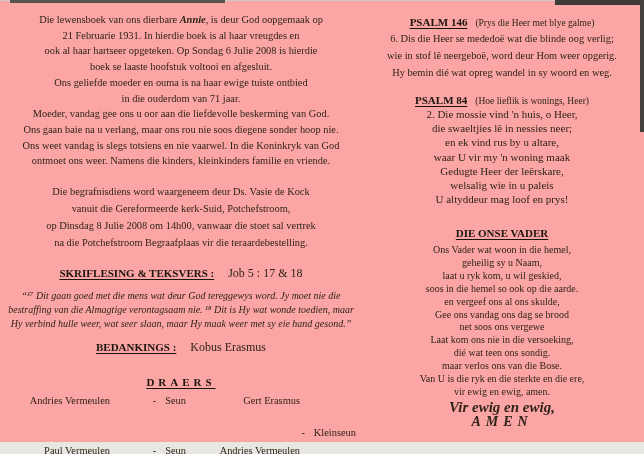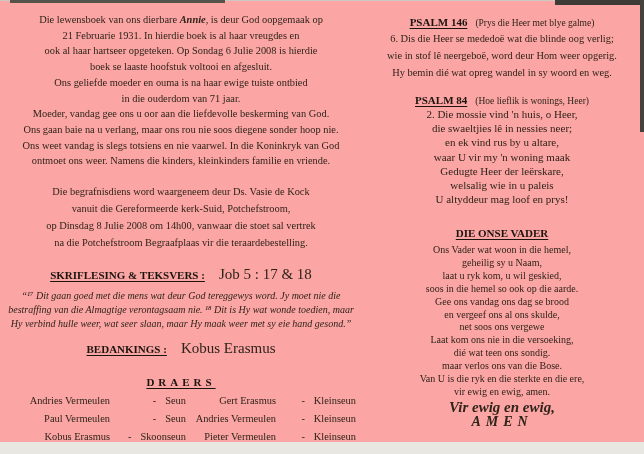--- a/index.html
+++ b/index.html
@@ -22,39 +22,39 @@
   #eulogy { top:12px; font-size:10.4px; line-height:15.7px; }
   #funeral { top:183px; font-size:10.4px; line-height:17px; }
   #scripture-head { top:266px; font-size:10.8px; }
   #quote { top:289px; font-size:10px; line-height:14px; font-style:italic; }
   #bedankings { top:340px; font-size:10.8px; }
   #draers-head { top:376px; font-size:11px; }
   #draers-table { top:395px; left:8px; width:348px; text-align:right; font-size:10.4px; }
   .dr-row { display:flex; margin-bottom:7px; }
   .dr-name1 { width:96px; padding-left:6px; }
   .dr-rel1 { width:76px; }
-  .dr-name2 { width:90px; }
-  .dr-rel2 { flex:1; }
+  .dr-name2 { width:90px;margin-left:24px; }
+  .dr-rel2 { flex:1;margin-top:32px; }
   .dash { display:inline-block; margin-right:9px; }
   
   .col-right-block { position:absolute; left:366px; width:272px; text-align:center; }
   #p146-head { top:12px; }
   #p146-lines { top:31px; font-size:10.4px; line-height:16.8px; }
   #p84-head { top:90px; }
   #p84-lines { top:107px; font-size:11px; line-height:14.2px; }
   #ov-head { top:227px; font-size:11px; }
   #ov-lines { top:244px; font-size:10px; line-height:12.9px; }
   #ov-close1 { top:399px; font-size:15px; font-weight:bold; font-style:italic; }
   #ov-close2 { top:414px; font-size:14px; font-weight:bold; font-style:italic; letter-spacing:5px; }
   .head-title {
     font-weight:bold; text-decoration:underline; text-underline-offset:2px;
     font-size:11px; color:#1c150e;
   }
   .head-sub { font-size:9.5px; margin-left:8px; }
-  .ref { margin-left:14px; font-size:15px; }
+  .ref { margin-left:14px; font-size:12px; }
   .spaced { letter-spacing:4px; }
   .name-bold-italic { font-weight:bold; font-style:italic; }
 </style>
 </head>
 <body>
 
 <div class="canvas">
 
   <div class="top-faint"></div>
   <div class="top-dark-left"></div>
@@ -144,22 +144,22 @@
   </div>
 
   <div id="ov-head" class="col-right-block">
     <span class="head-title">DIE ONSE VADER</span>
   </div>
   <div id="ov-lines" class="col-right-block">
     <div class="line">Ons Vader wat woon in die hemel,</div>
     <div class="line">geheilig sy u Naam,</div>
     <div class="line">laat u ryk kom, u wil geskied,</div>
     <div class="line">soos in die hemel so ook op die aarde.</div>
+    <div class="line">en vergeef ons al ons skulde,</div>
     <div class="line">Gee ons vandag ons dag se brood</div>
-    <div class="line">en vergeef ons al ons skulde,</div>
     <div class="line">net soos ons vergewe</div>
     <div class="line">Laat kom ons nie in die versoeking,</div>
     <div class="line">dié wat teen ons sondig.</div>
     <div class="line">maar verlos ons van die Bose.</div>
     <div class="line">Van U is die ryk en die sterkte en die ere,</div>
     <div class="line">vir ewig en ewig, amen.</div>
   </div>
   <div id="ov-close1" class="col-right-block">Vir ewig en ewig,</div>
   <div id="ov-close2" class="col-right-block">AMEN</div>
 

